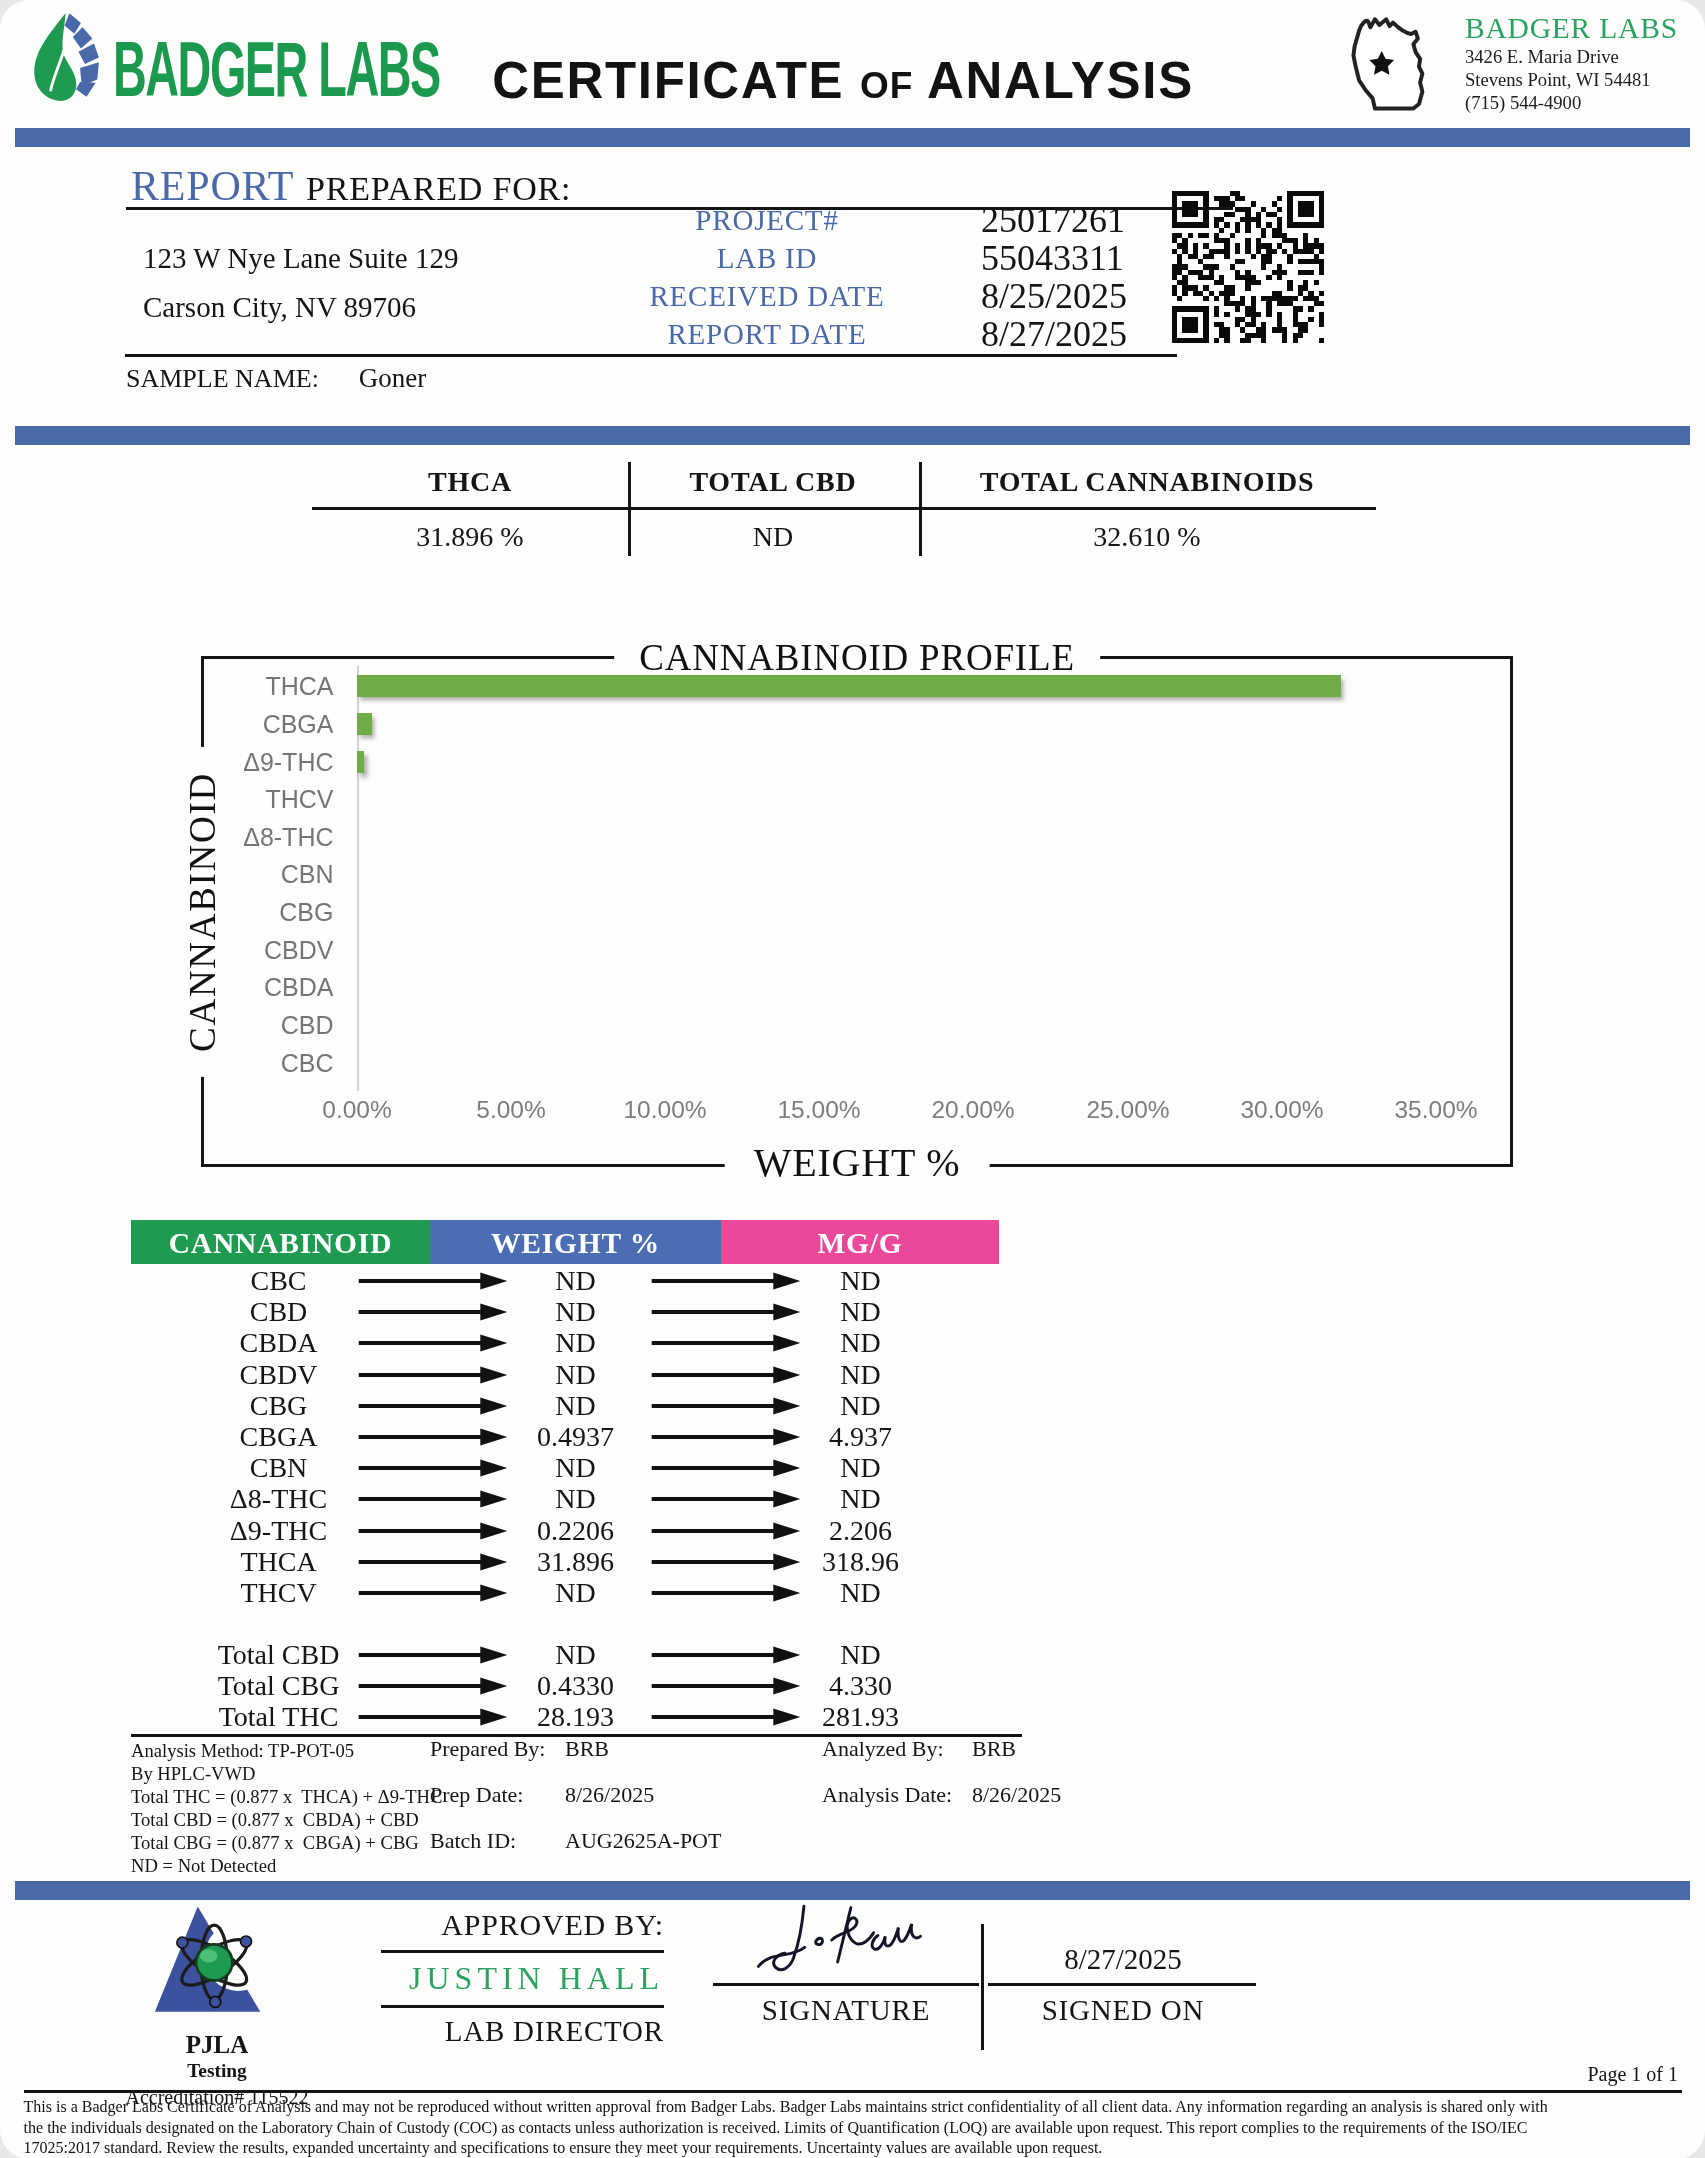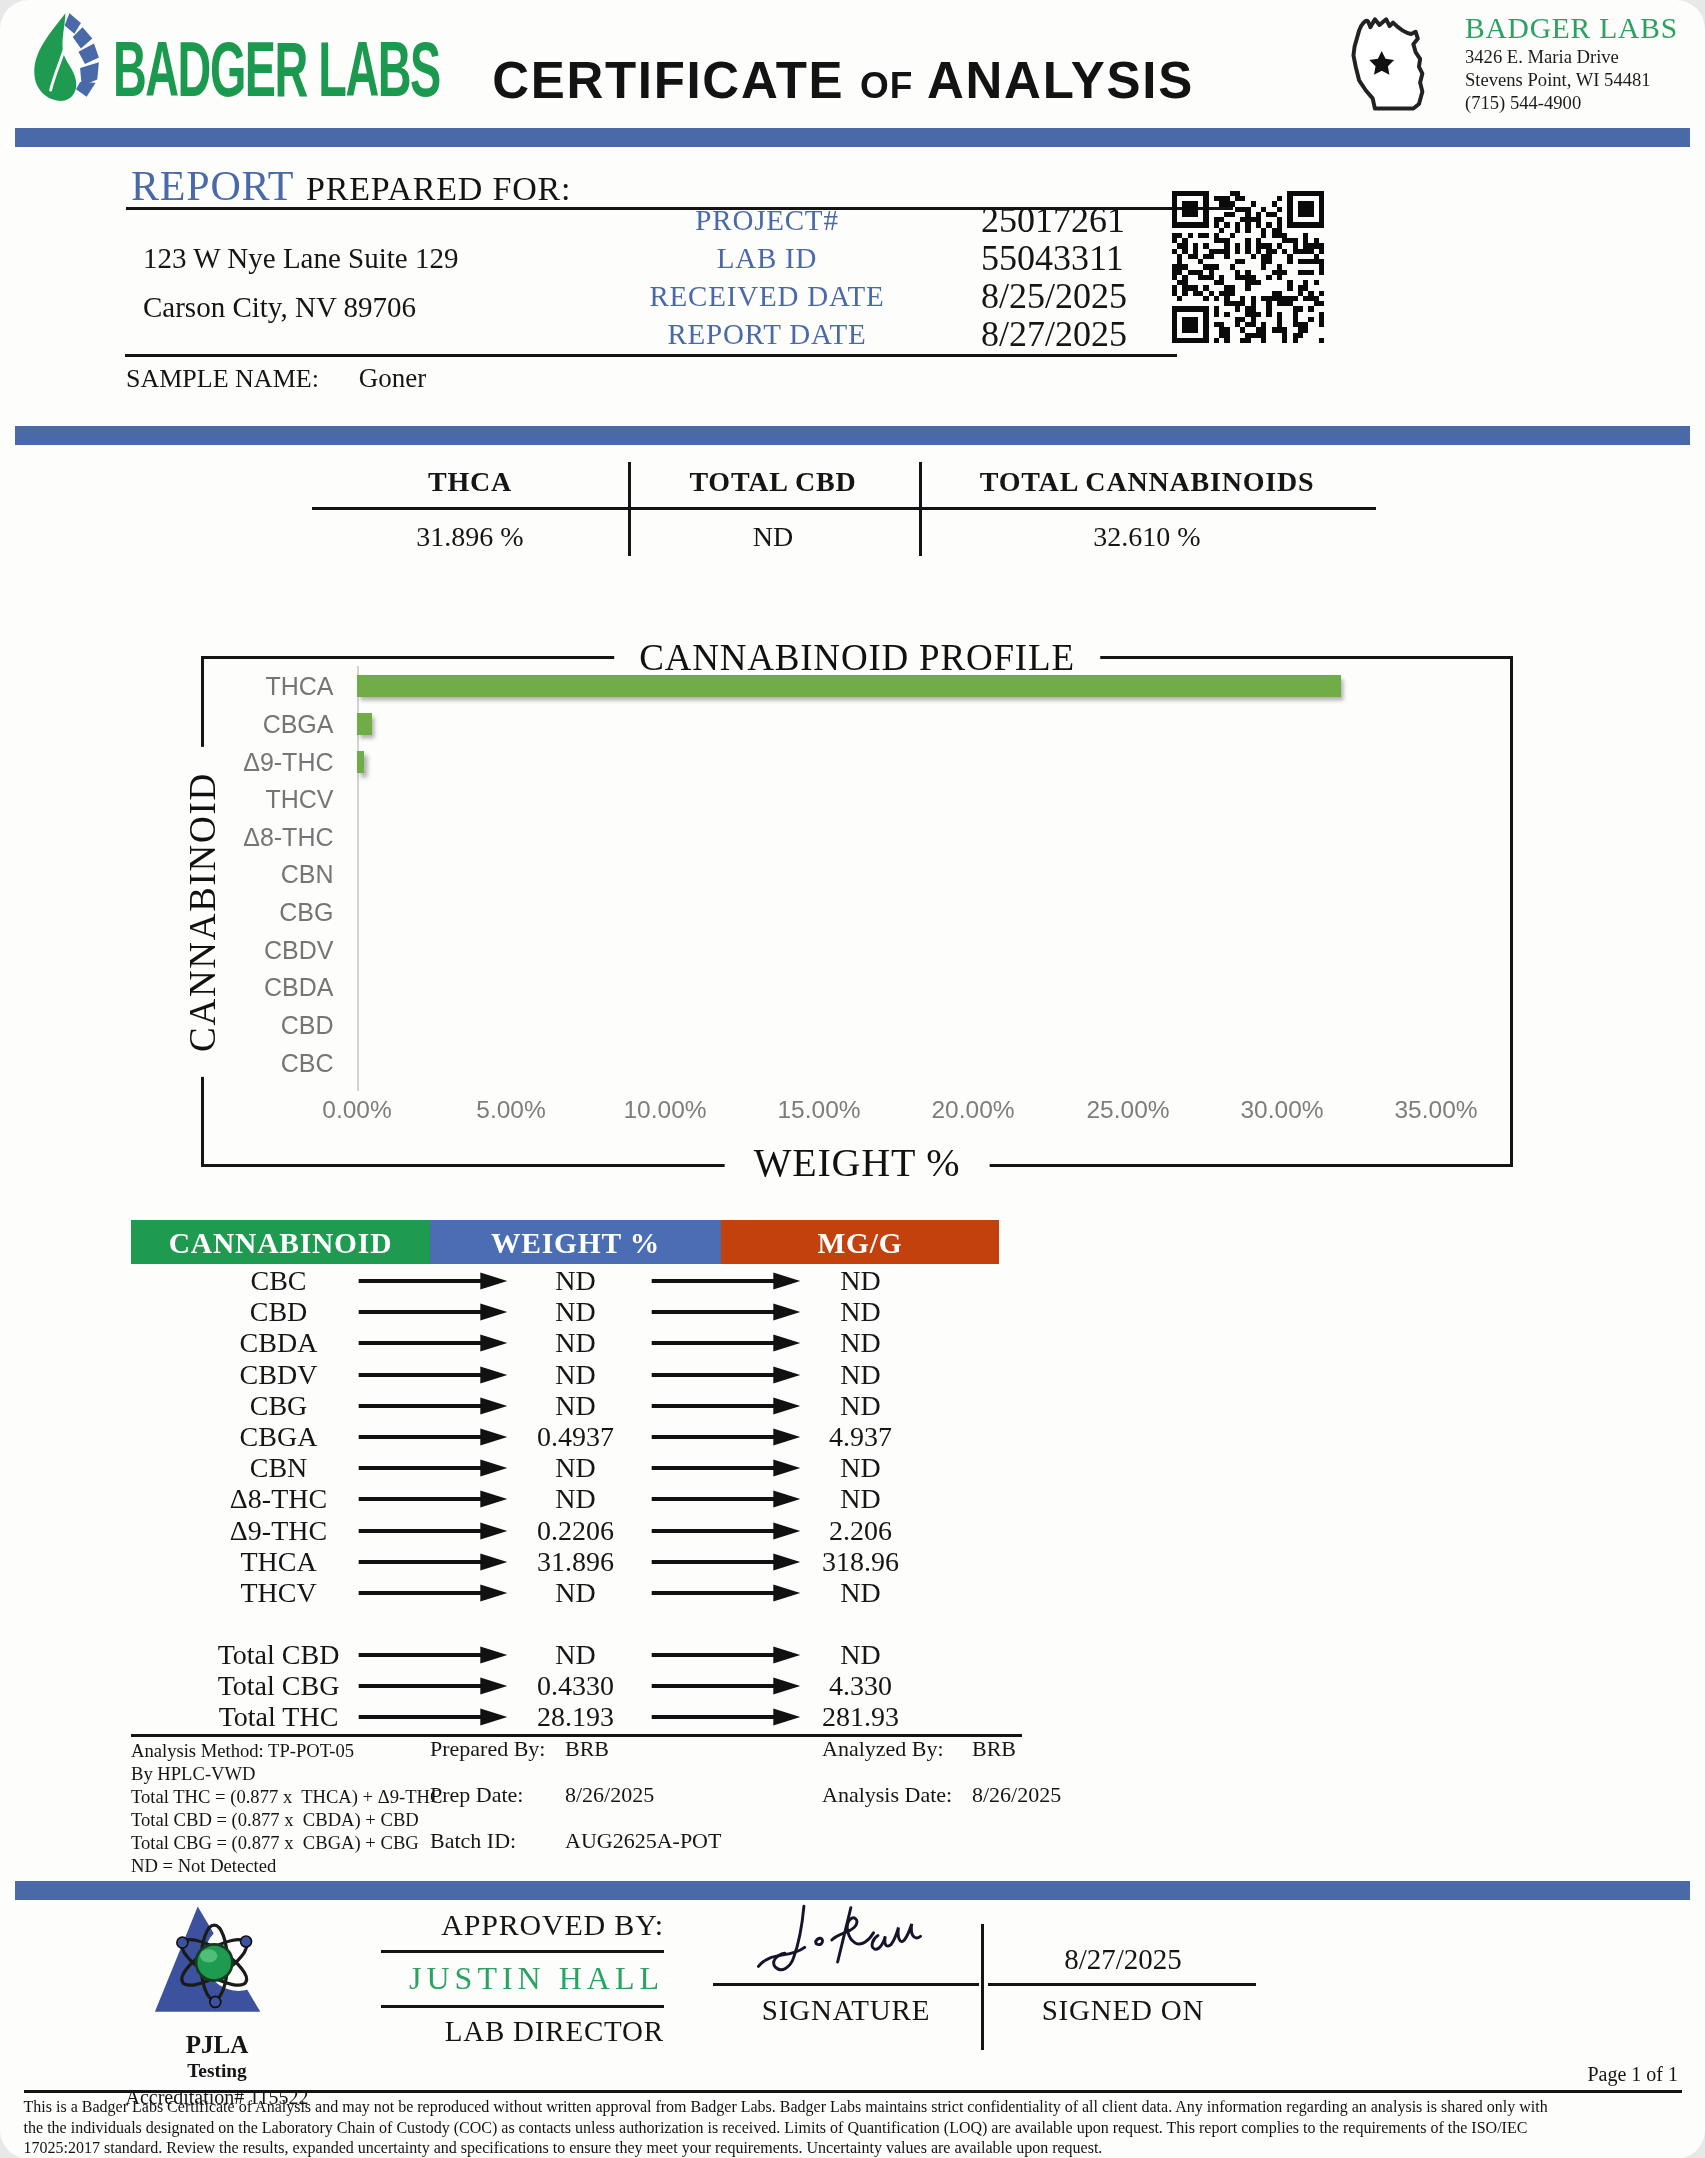--- a/index.html
+++ b/index.html
@@ -610,21 +610,21 @@
         <span class="chart-tick" style="left: 769px;">20.00%</span>
         <span class="chart-tick" style="left: 924px;">25.00%</span>
         <span class="chart-tick" style="left: 1078px;">30.00%</span>
         <span class="chart-tick" style="left: 1232px;">35.00%</span>
       </div>
   </div>
 
   <div class="t-head">
     <div style="width:299px;background:#1f9b51;">CANNABINOID</div>
     <div style="width:291px;background:#4a6db3;">WEIGHT %</div>
-    <div style="width:278px;background:#c2410c;text-align:center;">MG/G</div>
+    <div style="width:278px;background:#ec4899;text-align:center;">MG/G</div>
   </div>
   <div class="t-rows">
       <div class="t-row" style="top: 0px;">
         <span class="t-name">CBC</span>
         <svg class="t-arrow" style="left:226px" width="152" height="22" viewBox="0 0 180 26">
           <line x1="2" y1="13" x2="148" y2="13" stroke="#111" stroke-width="5"></line>
           <polygon points="146,3 178,13 146,23" fill="#111"></polygon>
         </svg>
         <span class="t-val1">ND</span>
         <svg class="t-arrow" style="left:519px" width="152" height="22" viewBox="0 0 180 26">

